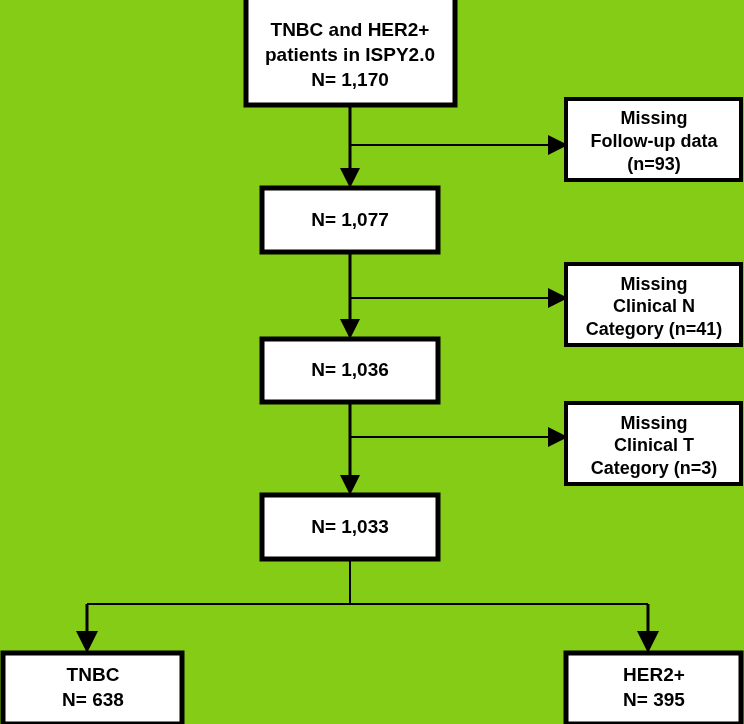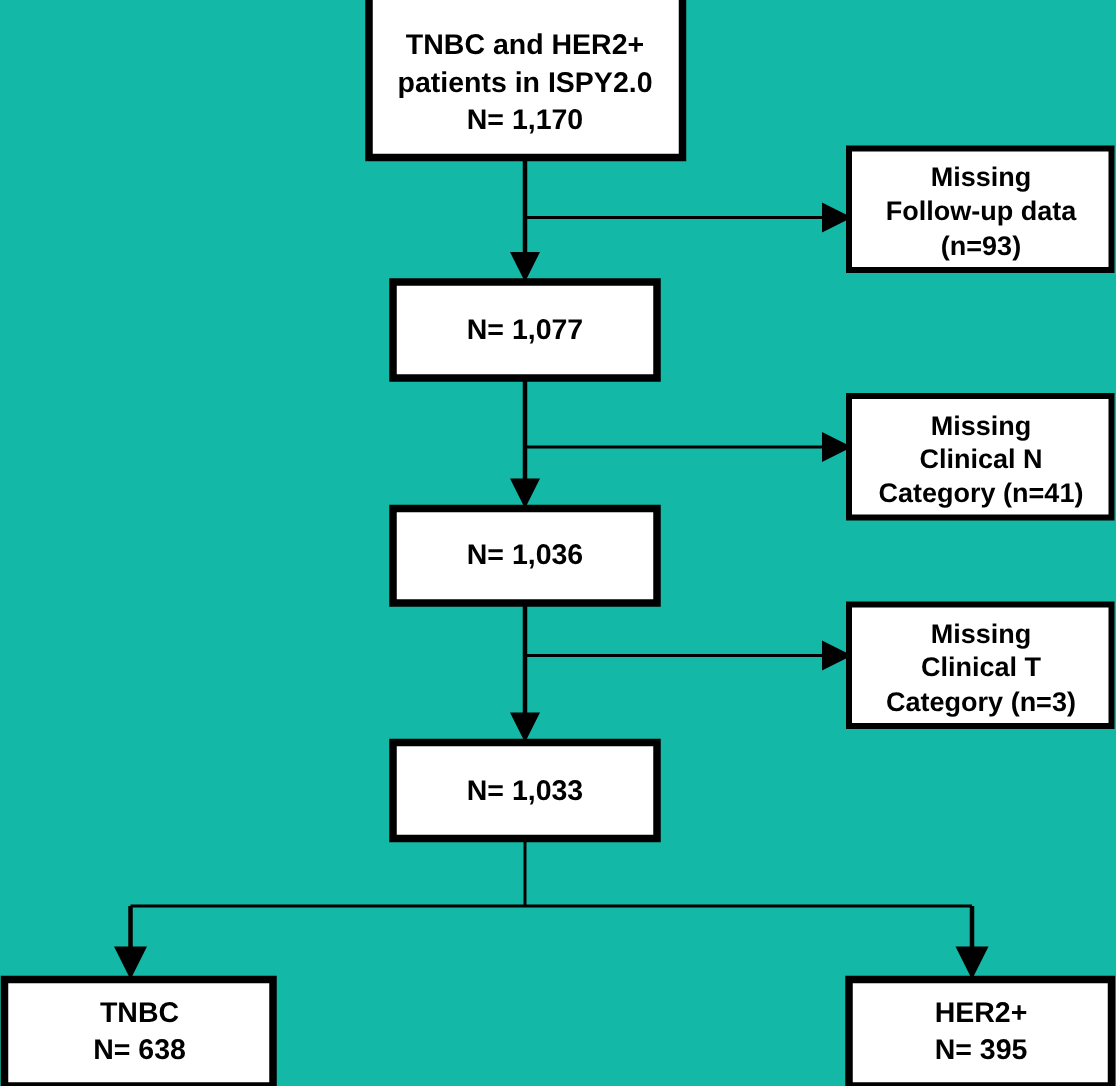--- a/index.html
+++ b/index.html
@@ -10,21 +10,21 @@
   body {
     width: 744px;
     height: 724px;
     overflow: hidden;
     font-family: "Liberation Sans", sans-serif;
   }
   #flowchart-root {
     position: relative;
     width: 744px;
     height: 724px;
-    background: #14b8a6;
+    background: #84cc16;
   }
   svg.chart-canvas {
     display: block;
     width: 744px;
     height: 724px;
   }
   .node-box {
     fill: #ffffff;
     stroke: #000000;
     stroke-width: 5;

